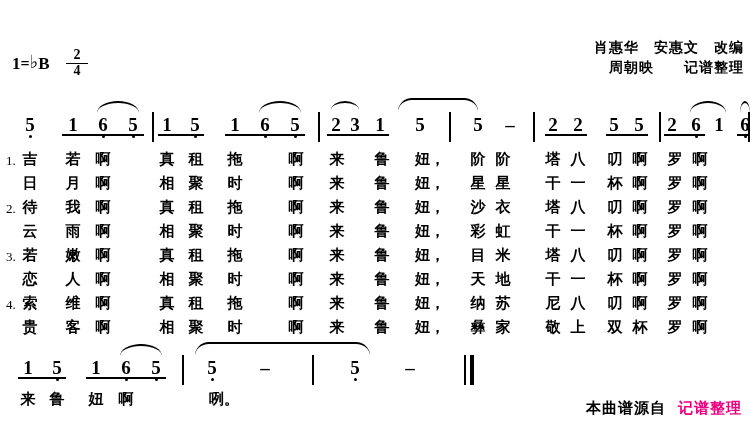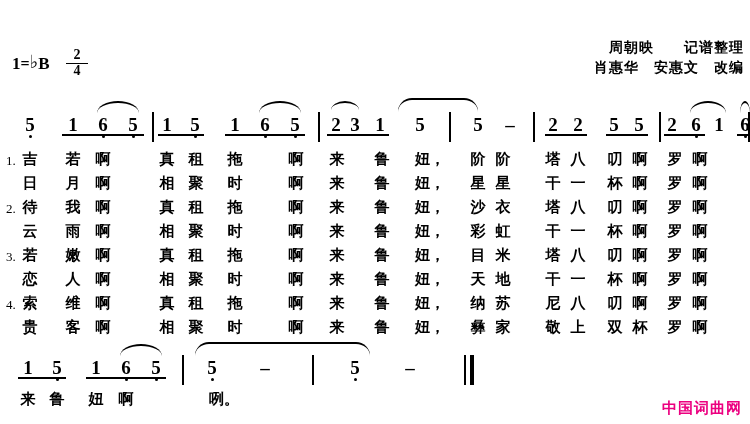--- a/index.html
+++ b/index.html
@@ -192,22 +192,22 @@
     <span class="flat">♭</span>
     <span class="letter">B</span>
   </div>
 
   <div class="meter">
     <span class="num">2</span>
     <span class="den">4</span>
   </div>
 
   <div class="credits">
+    <div class="line">肖惠华　安惠文　改编</div>
     <div class="line">周朝映　　记谱整理</div>
-    <div class="line">肖惠华　安惠文　改编</div>
   </div>
 
   <div id="line1-notes">
       <div class="note" style="left: 30px; top: 115px;">5<span class="dotlow"></span></div>
       <div class="note" style="left: 73px; top: 115px;">1</div>
       <div class="note" style="left: 103px; top: 115px;">6<span class="dotlow"></span></div>
       <div class="note" style="left: 133px; top: 115px;">5<span class="dotlow"></span></div>
       <div class="note" style="left: 167px; top: 115px;">1</div>
       <div class="note" style="left: 195px; top: 115px;">5<span class="dotlow"></span></div>
       <div class="note" style="left: 235px; top: 115px;">1</div>
@@ -428,16 +428,17 @@
 
   <div id="line2-lyrics">
       <div class="lyric-cell" style="left: 28px; top: 392px;">来</div>
       <div class="lyric-cell" style="left: 57px; top: 392px;">鲁</div>
       <div class="lyric-cell" style="left: 96px; top: 392px;">妞</div>
       <div class="lyric-cell" style="left: 126px; top: 392px;">啊</div>
       <div class="lyric-cell" style="left: 218px; top: 392px; width: 30px; text-align: left;">咧。</div>
     </div>
 
   <div class="footer">
-    <span class="site">中国词曲网</span>
+    <span class="src">本曲谱源自</span>
+    <span class="site">记谱整理</span>
   </div>
 
 </div>
 
 </body></html>

